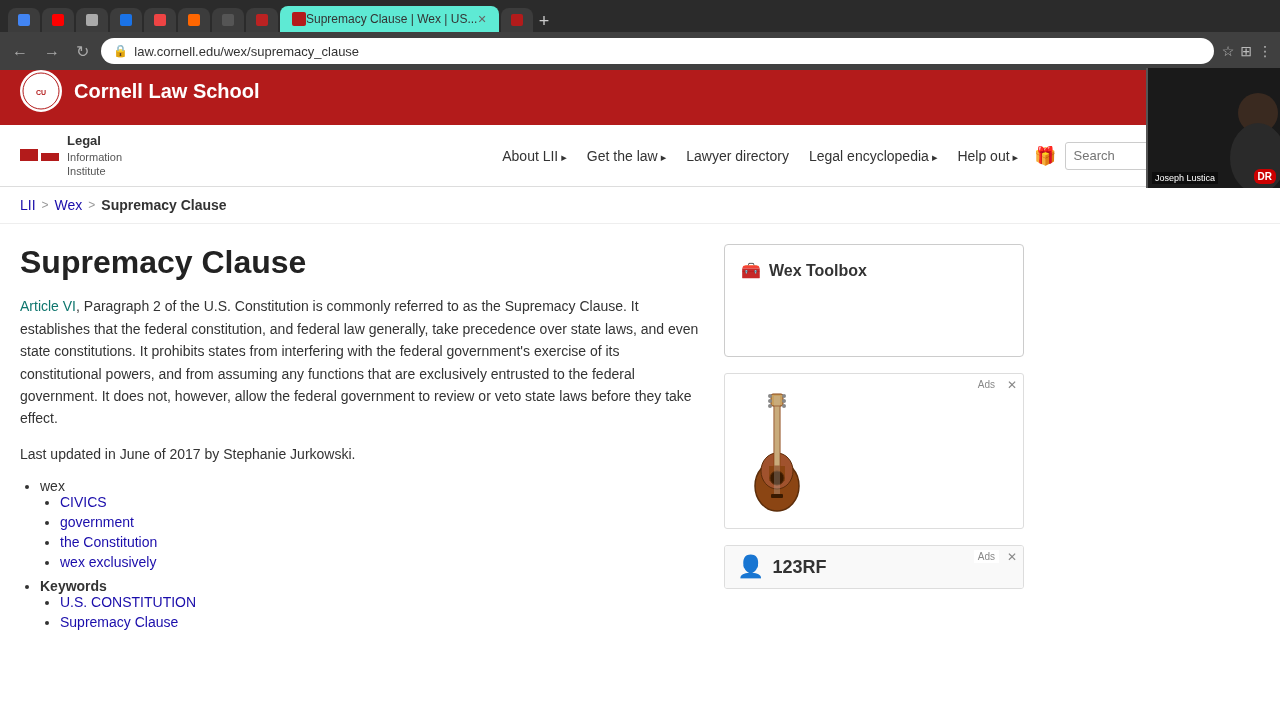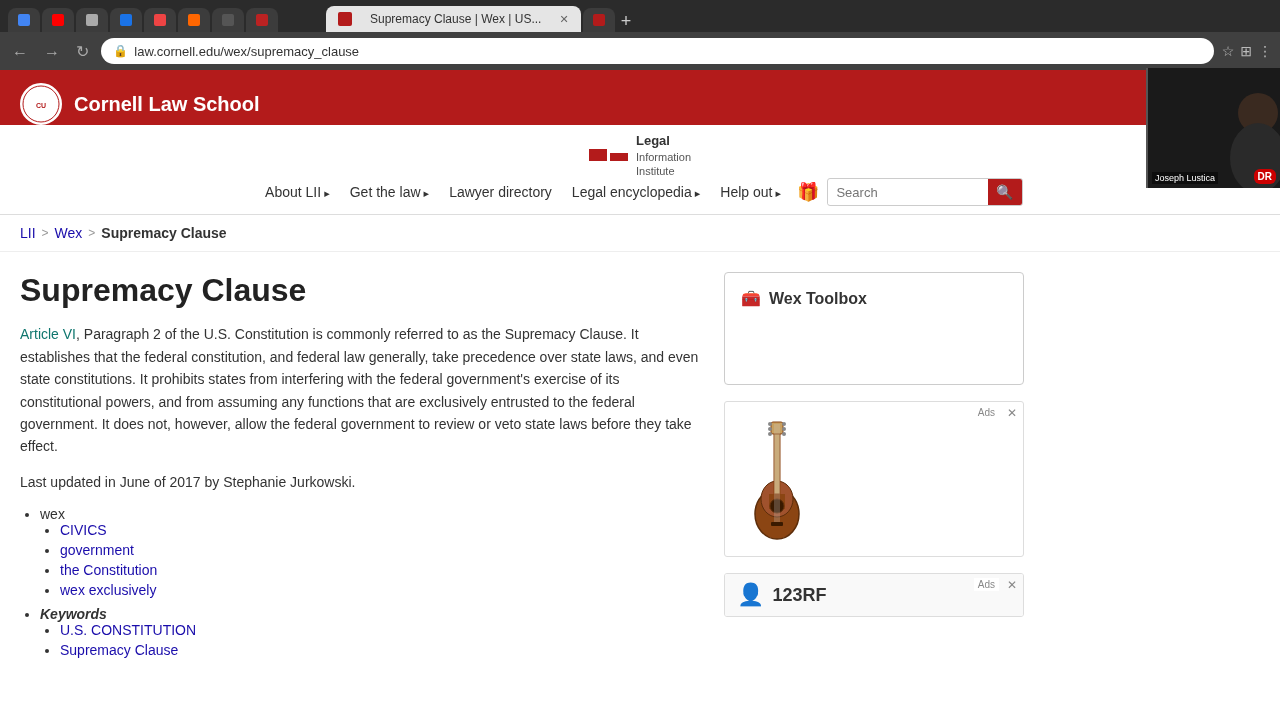--- a/index.html
+++ b/index.html
@@ -1,43 +1,43 @@
 <!DOCTYPE html>
 <html><head>
   <meta charset="utf-8">
   <style>
     * { margin: 0; padding: 0; box-sizing: border-box; }
     body { font-family: Arial, sans-serif; font-size: 14px; background: #fff; width: 1280px; height: 720px; overflow: hidden; }
     .browser-tab-bar { background: #2b2b2b; height: 32px; display: flex; align-items: flex-end; padding: 0 8px; }
-    .browser-tab { background: #e5e5e5; border-radius: 8px 8px 0 0; padding: 6px 12px; font-size: 12px; color: #333; display: flex; align-items: center; gap: 18px; min-width: 160px; margin-left: 46px; }
+    .browser-tab { background: #5eead4; border-radius: 8px 8px 0 0; padding: 6px 12px; font-size: 12px; color: #333; display: flex; align-items: center; gap: 0; min-width: 160px; }
     .browser-tab .favicon { width: 14px; height: 14px; background: #b22222; border-radius: 2px; display: inline-block; }
     .browser-tab .close-tab { color: #666; font-size: 11px; margin-left: auto; cursor: pointer; }
     .tab-strip { display: flex; align-items: flex-end; gap: 2px; flex: 1; overflow: hidden; }
     .tab-inactive { background: #3c3c3c; border-radius: 8px 8px 0 0; padding: 6px 10px; font-size: 11px; color: #ccc; display: flex; align-items: center; gap: 4px; }
     .tab-inactive .favicon-sm { width: 12px; height: 12px; border-radius: 2px; display: inline-block; }
     .new-tab-btn { color: #ccc; font-size: 18px; margin-left: 4px; cursor: pointer; }
 
     
     .address-bar-row { background: #404040; height: 38px; display: flex; align-items: center; padding: 4px 8px; gap: 8px; }
     .nav-btn { color: #aaa; font-size: 16px; cursor: pointer; padding: 2px 4px; }
     .address-bar { flex: 1; background: #fff; border-radius: 20px; height: 26px; display: flex; align-items: center; padding: 0 12px; font-size: 13px; color: #333; gap: 6px; }
     .address-bar .lock-icon { color: #888; font-size: 12px; }
     .address-text { color: #333; font-size: 13px; }
     .address-actions { display: flex; gap: 6px; align-items: center; }
     .addr-action-btn { color: #bbb; font-size: 14px; cursor: pointer; }
 
     
-    .cornell-header { background: #b31b1b; height: 55px; display: flex; align-items: flex-end; padding: 0 20px; justify-content: space-between; }
+    .cornell-header { background: #b31b1b; height: 55px; display: flex; align-items: flex-start; padding: 0 20px; justify-content: space-between; }
     .cornell-logo { display: flex; align-items: center; gap: 12px; }
     .cornell-seal { width: 42px; height: 42px; border-radius: 50%; background: #fff; display: flex; align-items: center; justify-content: center; font-size: 8px; color: #b31b1b; font-weight: bold; border: 2px solid #fff; }
     .cornell-name { color: #fff; font-size: 20px; font-weight: bold; }
     .search-cornell-btn { color: #fff; font-size: 14px; cursor: pointer; }
 
     
-    .lii-nav { background: #fff; border-bottom: 1px solid #ddd; display: flex; align-items: center; padding: 8px 20px; gap: 0; justify-content: space-between; flex-direction: column; }
+    .lii-nav { background: #fff; border-bottom: 1px solid #ddd; display: flex; align-items: center; padding: 8px 20px; gap: 0; justify-content: space-between; }
     .lii-logo { display: flex; align-items: center; gap: 8px; }
     .lii-logo-box { display: flex; flex-direction: column; }
     .lii-logo-lines { display: flex; gap: 3px; margin-bottom: 2px; }
     .lii-line-tall { width: 18px; height: 12px; background: #b31b1b; }
     .lii-text { font-size: 11px; color: #555; line-height: 1.3; }
     .lii-text strong { font-size: 13px; color: #333; }
     .nav-links { display: flex; align-items: center; gap: 4px; }
     .nav-link { color: #333; text-decoration: none; font-size: 14px; padding: 4px 8px; cursor: pointer; }
     .nav-link-arrow::after { content: ' ▸'; font-size: 11px; }
     .nav-gift { font-size: 18px; cursor: pointer; color: #555; margin: 0 4px; }
@@ -69,21 +69,21 @@
 
     
     .last-updated { font-size: 14px; color: #333; margin-bottom: 16px; }
 
     
     .tag-list { font-size: 14px; color: #333; }
     .tag-list ul { margin-left: 20px; margin-bottom: 8px; }
     .tag-list li { margin-bottom: 4px; list-style-type: disc; }
     .tag-list a { color: #1a0dab; text-decoration: none; }
     .tag-list .sub-list { margin-left: 20px; list-style-type: circle; }
-    .tag-list .kw-label { font-weight: bold; margin-top: 8px; font-style: italic; }
+    .tag-list .kw-label { font-weight: bold; margin-top: 8px; }
 
     
     .wex-toolbox { border: 1px solid #ccc; border-radius: 4px; padding: 16px; margin-bottom: 16px; background: #fff; }
     .wex-toolbox-title { font-size: 16px; font-weight: bold; color: #333; display: flex; align-items: center; gap: 8px; }
     .toolbox-icon { font-size: 16px; }
     .wex-toolbox-body { height: 60px; }
 
     
     .ad-box { border: 1px solid #ddd; border-radius: 3px; margin-bottom: 16px; overflow: hidden; position: relative; background: #fff; }
     .ad-label { position: absolute; top: 4px; right: 24px; font-size: 10px; color: #888; background: #fff; padding: 1px 4px; }

